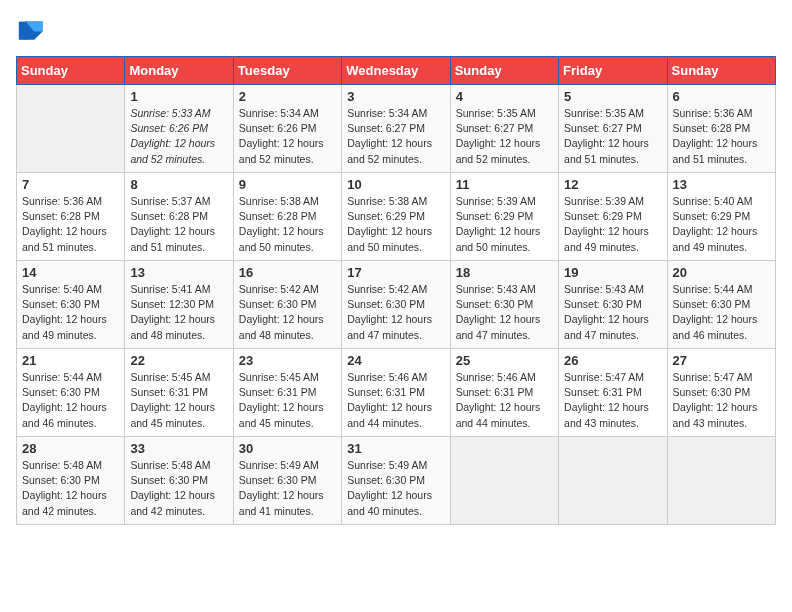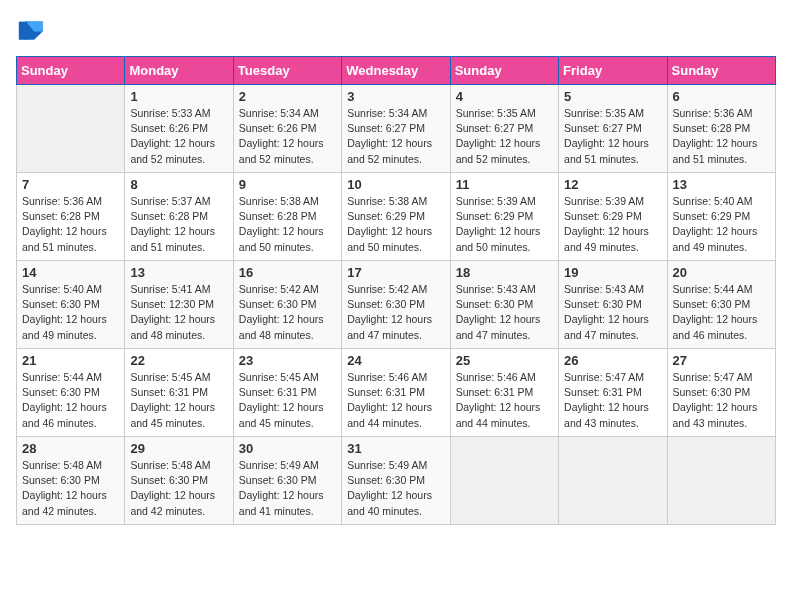--- a/index.html
+++ b/index.html
@@ -43,21 +43,21 @@
     .calendar-subtitle {
       font-size: 16px;
       color: #555;
     }
     table {
       width: 100%;
       border-collapse: collapse;
       font-size: 11px;
     }
     thead tr th {
-      background: #ec4899;
+      background: #ef4444;
       color: #fff;
       padding: 6px 4px;
       text-align: left;
       font-size: 13px;
       font-weight: bold;
       border: 1px solid #1565c0;
     }
     tbody tr td {
       border: 1px solid #ccc;
       padding: 4px 5px;
@@ -119,21 +119,21 @@
         <th>Sunday</th>
         <th>Friday</th>
         <th>Sunday</th>
       </tr>
   </thead>
   <tbody id="calendar-body">
       <tr>
         <td class="empty-cell"></td>
         <td>
           <span class="day-number">1</span>
-          <div class="day-info" style="white-space: pre-line;">Sunrise: 5:33 AM
+          <div class="day-info" style="white-space: pre-line; font-style: italic;">Sunrise: 5:33 AM
 Sunset: 6:26 PM
 Daylight: 12 hours
 and 52 minutes.</div>
         </td>
         <td>
           <span class="day-number">2</span>
           <div class="day-info" style="white-space: pre-line;">Sunrise: 5:34 AM
 Sunset: 6:26 PM
 Daylight: 12 hours
 and 52 minutes.</div>
@@ -322,21 +322,21 @@
       </tr>
       <tr>
         <td>
           <span class="day-number">28</span>
           <div class="day-info" style="white-space: pre-line;">Sunrise: 5:48 AM
 Sunset: 6:30 PM
 Daylight: 12 hours
 and 42 minutes.</div>
         </td>
         <td>
-          <span class="day-number">29</span>
+          <span class="day-number">33</span>
           <div class="day-info" style="white-space: pre-line;">Sunrise: 5:48 AM
 Sunset: 6:30 PM
 Daylight: 12 hours
 and 42 minutes.</div>
         </td>
         <td>
           <span class="day-number">30</span>
           <div class="day-info" style="white-space: pre-line;">Sunrise: 5:49 AM
 Sunset: 6:30 PM
 Daylight: 12 hours

